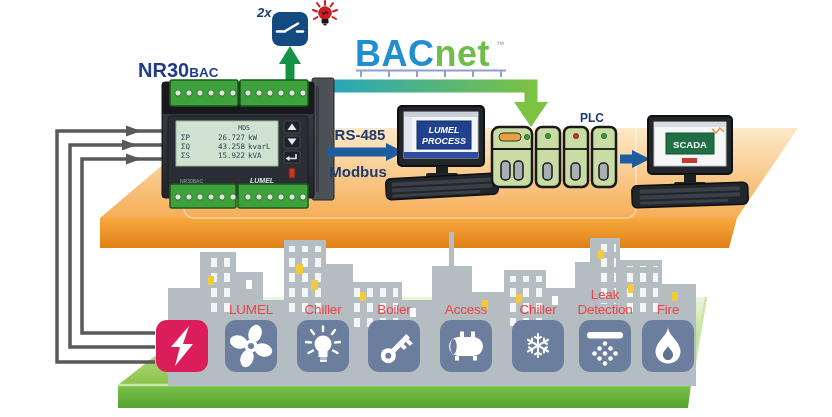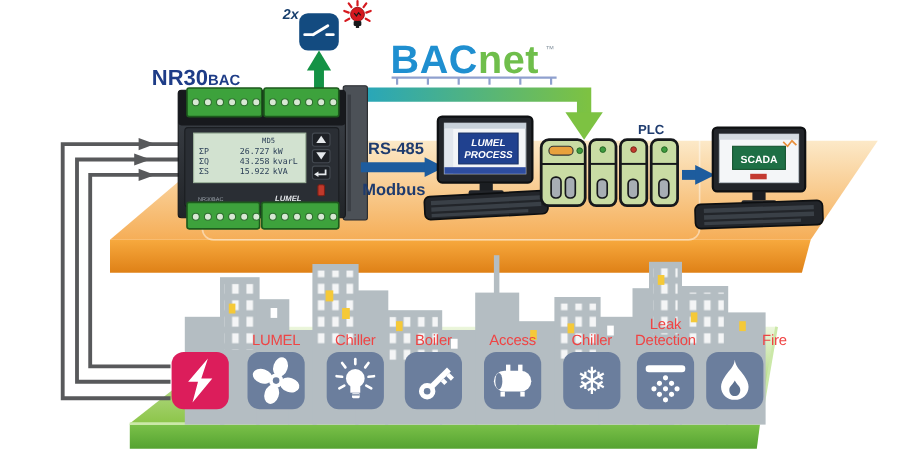--- a/index.html
+++ b/index.html
@@ -396,15 +396,15 @@
     <path d="M26,26 C27.5,29.5 31,31 31,34.5 C31,38 28.8,40 26,40 C23.2,40 21,38 21,34.5 C21,31 24.5,29.5 26,26 Z" fill="#5E7291"></path>
   </svg>
 </div>
 
 <div class="syslabel" style="left:209px">LUMEL</div>
 <div class="syslabel" style="left:281px">Chiller</div>
 <div class="syslabel" style="left:352px">Boiler</div>
 <div class="syslabel" style="left:424px">Access</div>
 <div class="syslabel" style="left:496px">Chiller</div>
 <div class="syslabel twoline" style="left:568px">Leak Detection</div>
-<div class="syslabel" style="left:662px">Fire</div>
+<div class="syslabel" style="left:626px">Fire</div>
 
 </div>
 
 </body></html>

